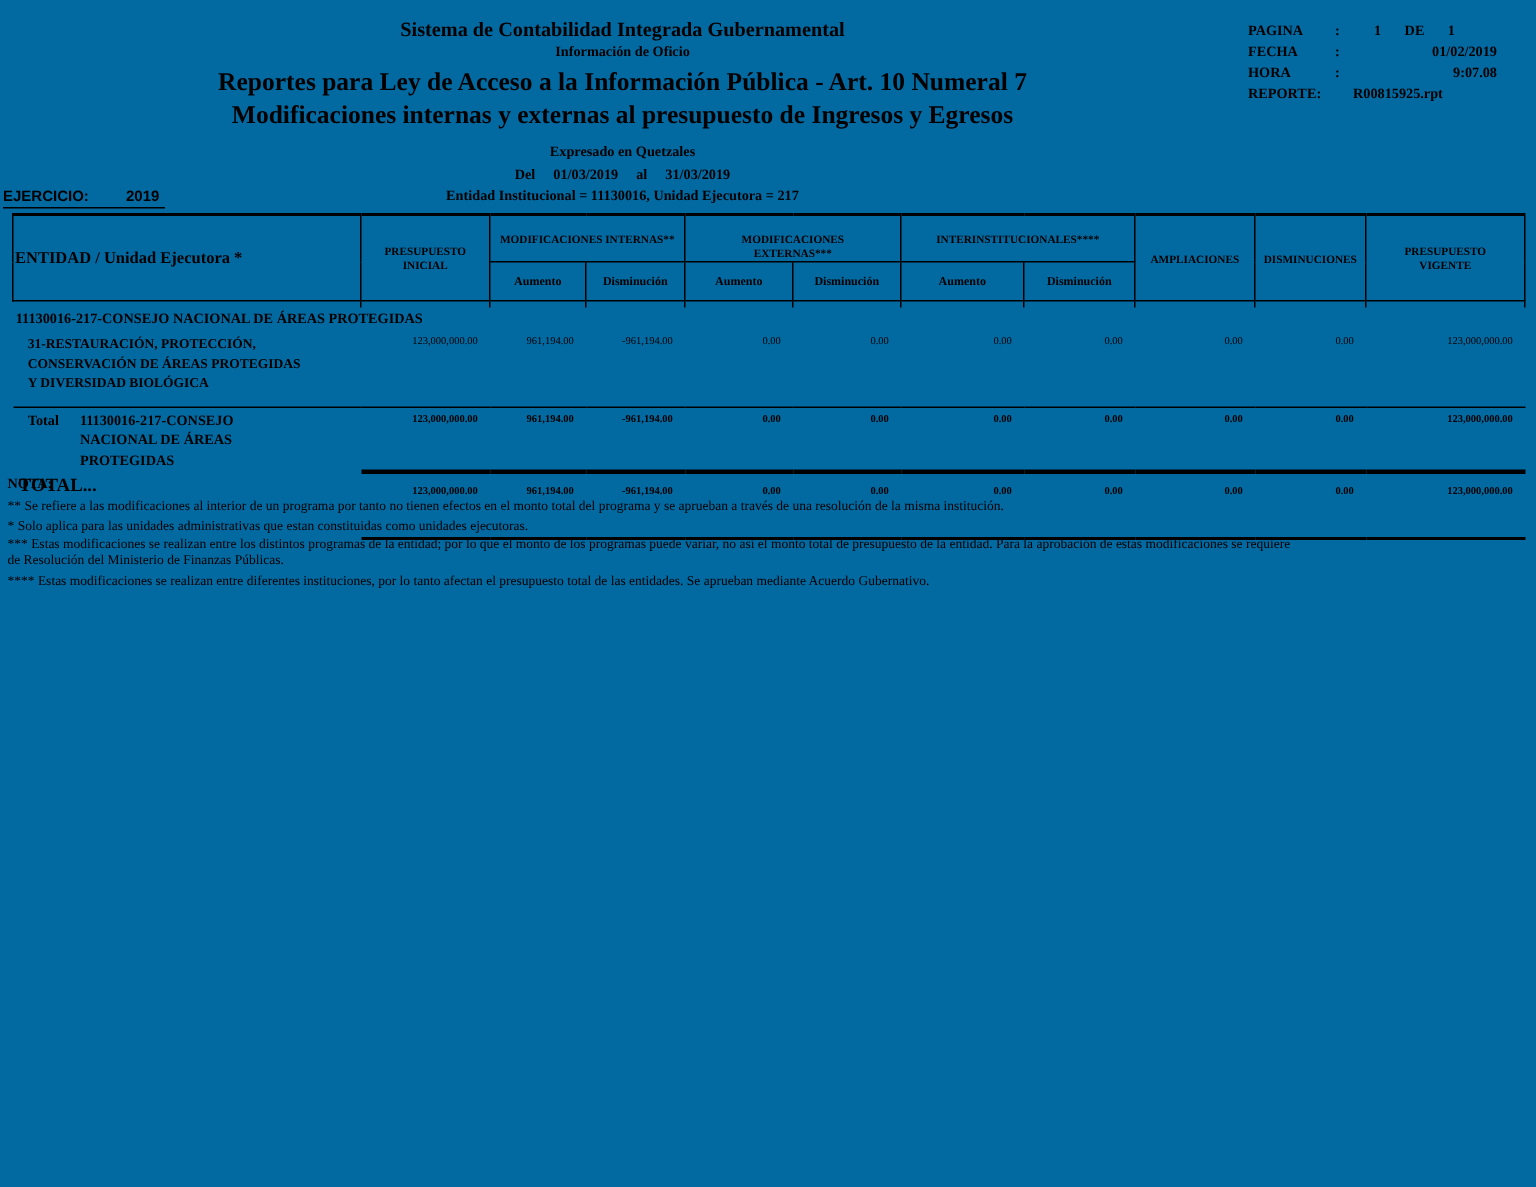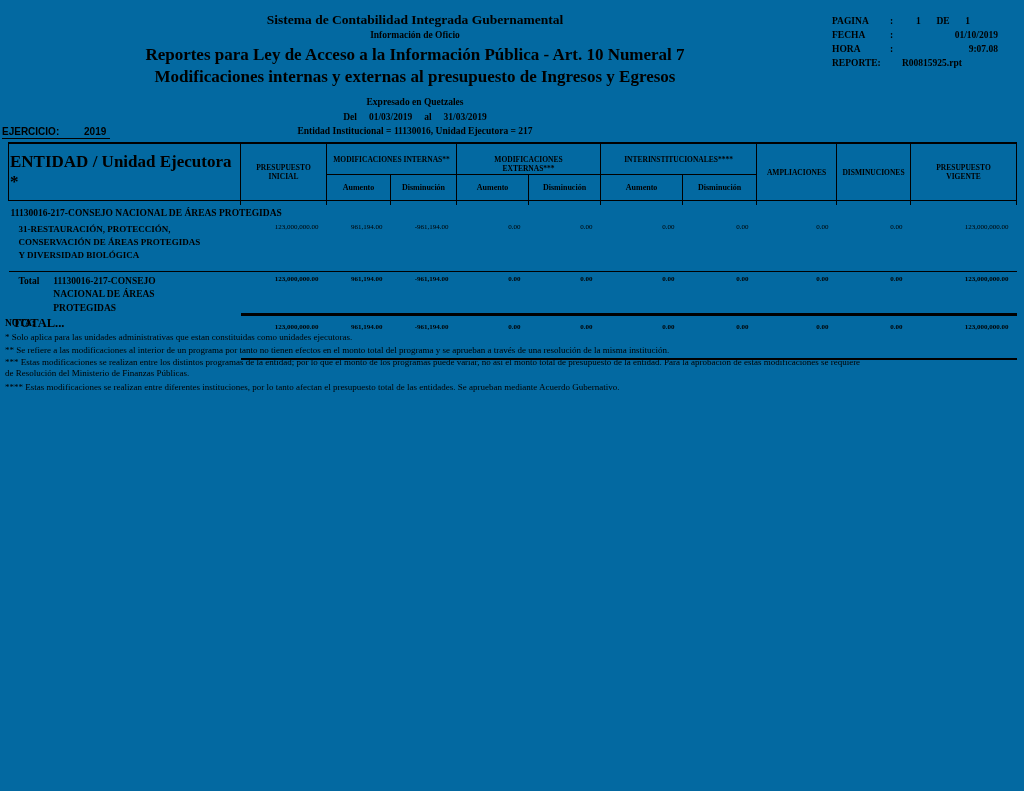--- a/index.html
+++ b/index.html
@@ -27,21 +27,21 @@
 
   
   .ejercicio{position:absolute;top:126px;left:2px;font-family:"Liberation Sans",sans-serif;
              font-size:10px;font-weight:bold;border-bottom:1.5px solid #000;padding:0 4px 1px 0;}
   .ejercicio .ej-val{margin-left:22px;}
 
   
   table.rpt{position:absolute;top:142px;left:8px;width:1008px;border-collapse:collapse;table-layout:fixed;}
   table.rpt th{border:1px solid #000;font-weight:bold;padding:1px;}
   table.rpt thead tr:first-child th{border-top:2.5px solid #000;}
-  .th-entity{font-size:17px;text-align:left;vertical-align:middle;padding-left:4px;border-left:2px solid #000;}
+  .th-entity{font-size:11px;text-align:left;vertical-align:middle;padding-left:4px;border-left:2px solid #000;}
   .th-group{font-size:7.5px;height:27px;}
   .th-small{font-size:7.5px;}
   .th-sub{font-size:8px;font-weight:bold;height:23px;}
   .wrap60{display:inline-block;width:62px;}
   .wrap95{display:inline-block;width:95px;margin-top:10px;}
   .wrap70{display:inline-block;width:72px;}
 
   table.rpt td{border:none;vertical-align:top;}
   tr.ticks td{height:4px;padding:0;}
   tr.ticks td + td{border-left:1px solid #000;}
@@ -93,21 +93,21 @@
       <span>:</span>
       <span class="pagina-val">
         <span>1</span>
         <span>DE</span>
         <span>1</span>
       </span>
     </div>
     <div class="meta-row">
       <span>FECHA</span>
       <span>:</span>
-      <span class="val">01/10/2019</span>
+      <span class="val">01/02/2019</span>
     </div>
     <div class="meta-row">
       <span>HORA</span>
       <span>:</span>
       <span class="val">9:07.08</span>
     </div>
     <div class="meta-row reporte">
       <span>REPORTE:</span>
       <span class="val-left">R00815925.rpt</span>
     </div>
@@ -211,19 +211,19 @@
         <td class="num">0.00</td>
         <td class="num">0.00</td>
         <td class="num">0.00</td>
         <td class="num">123,000,000.00</td>
       </tr>
     </tbody>
   </table>
 
   <div class="notes">
     <div class="nt">NOTA:</div>
+    <div class="ni">** Se refiere a las modificaciones al interior de un programa por tanto no tienen efectos en el monto total del programa y se aprueban a través de una resolución de la misma institución.</div>
     <div class="ni">* Solo aplica para las unidades administrativas que estan constituidas como unidades ejecutoras.</div>
-    <div class="ni">** Se refiere a las modificaciones al interior de un programa por tanto no tienen efectos en el monto total del programa y se aprueban a través de una resolución de la misma institución.</div>
     <div class="ni">*** Estas modificaciones se realizan entre los distintos programas de la entidad; por lo que el monto de los programas puede variar, no así el monto total de presupuesto de la entidad. Para la aprobación de estas modificaciones se requiere de Resolución del Ministerio de Finanzas Públicas.</div>
     <div class="ni last">**** Estas modificaciones se realizan entre diferentes instituciones, por lo tanto afectan el presupuesto total de las entidades. Se aprueban mediante Acuerdo Gubernativo.</div>
   </div>
 
 </div>
 
 </body></html>

